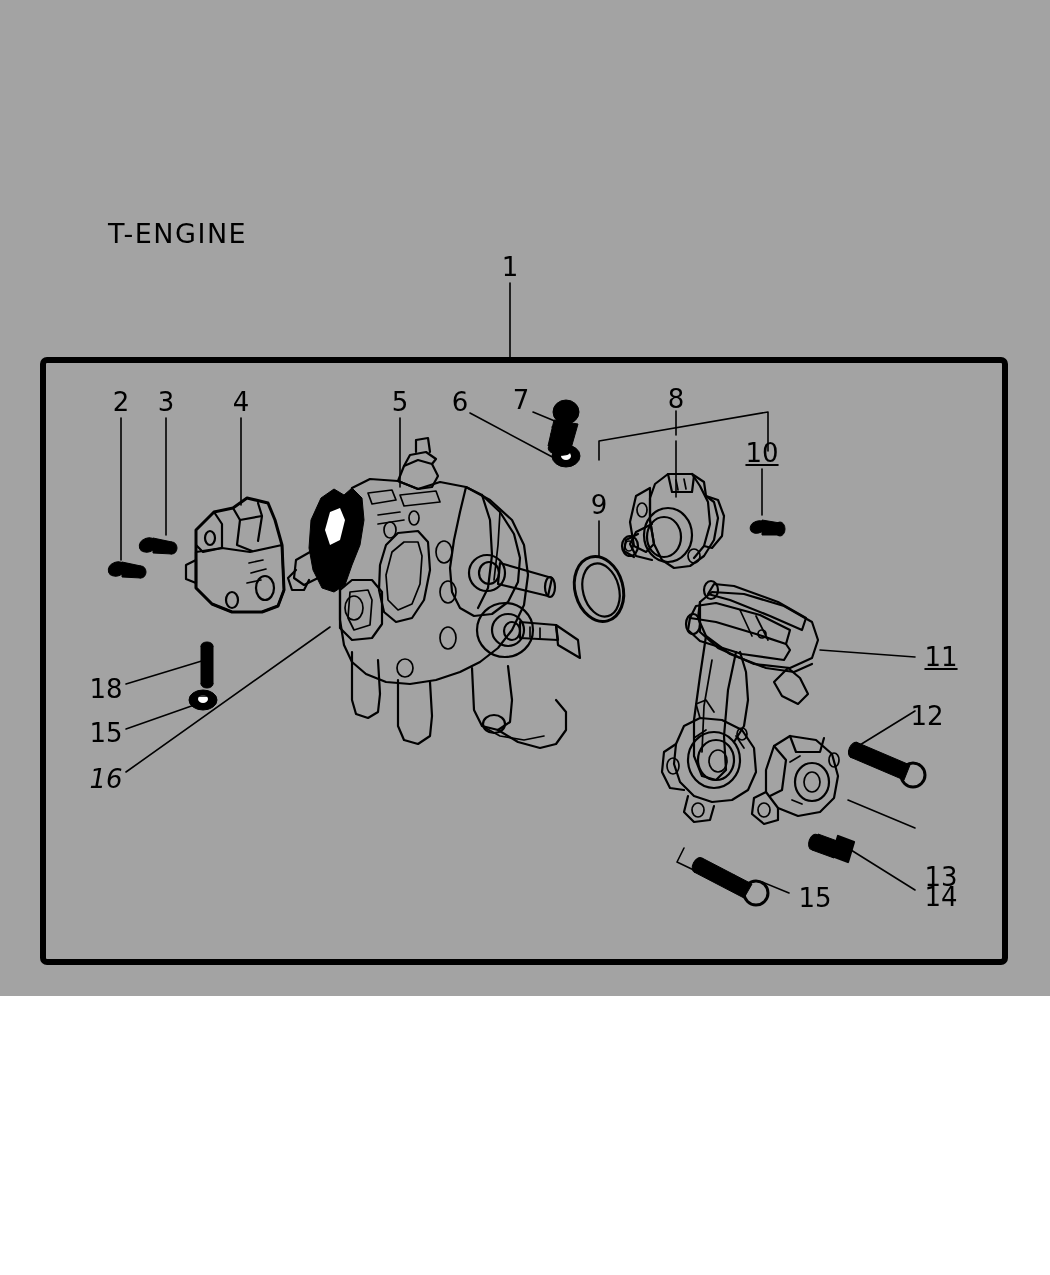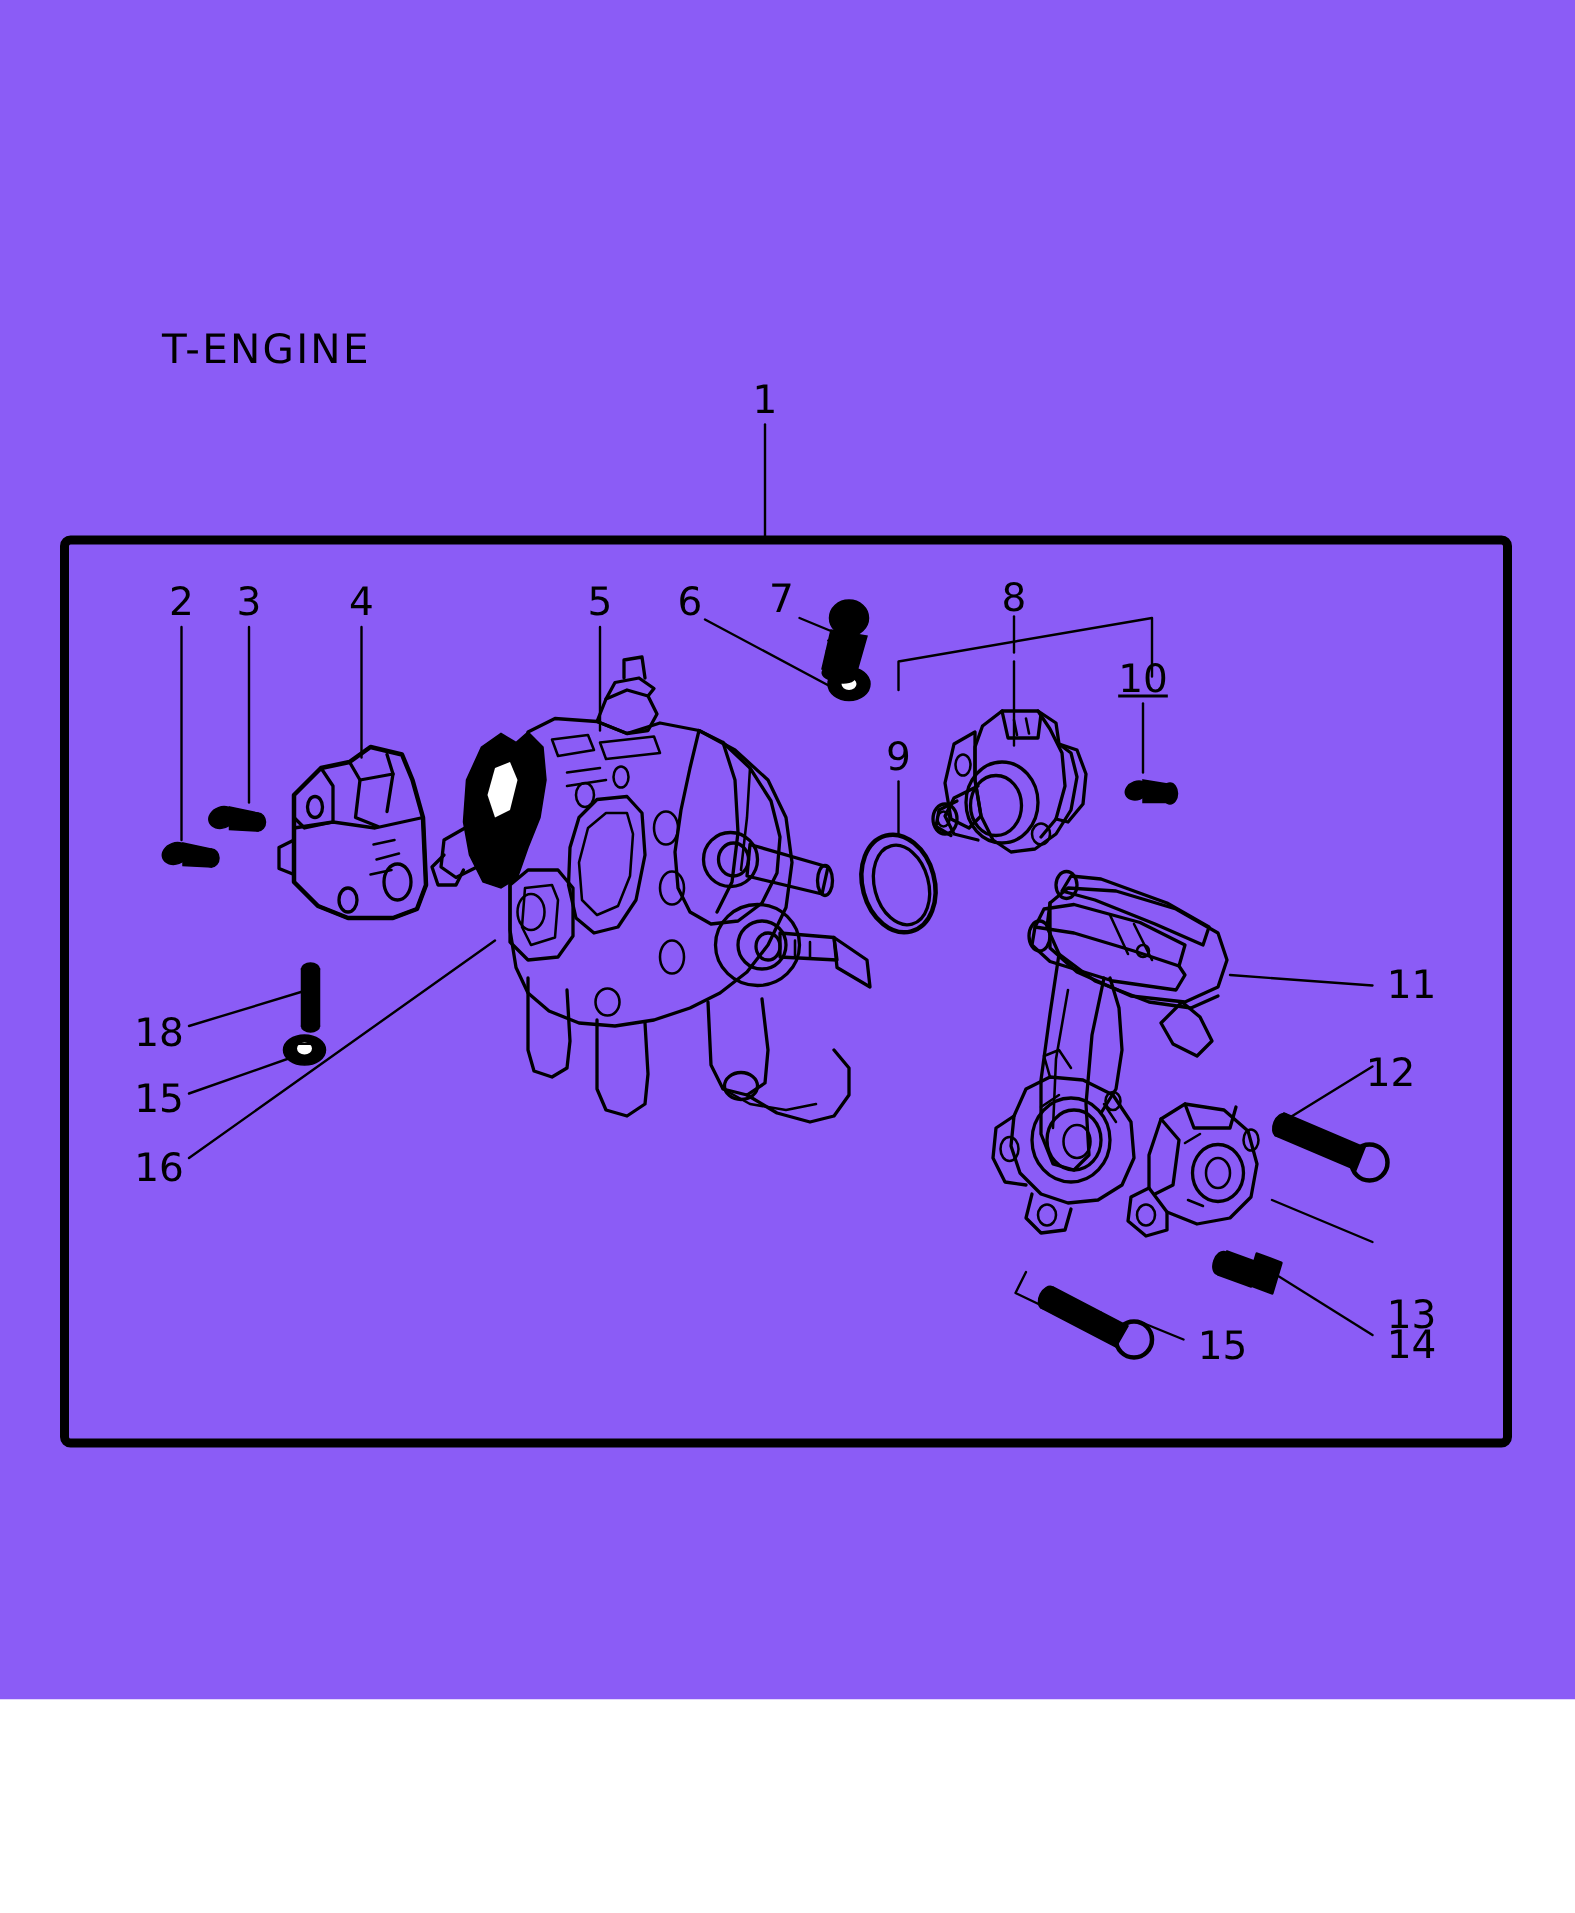--- a/index.html
+++ b/index.html
@@ -7,22 +7,22 @@
     margin: 0;
     padding: 0;
     background: #ffffff;
   }
   body {
     font-family: "Liberation Sans", sans-serif;
   }
   #page {
     position: relative;
     width: 1050px;
-    height: 1133px;
-    background: #8b5cf6;
+    height: 996px;
+    background: #a3a3a3;
     overflow: hidden;
   }
   #diagram-title {
     position: absolute;
     left: 108px;
     top: 218px;
     font-family: "DejaVu Sans", sans-serif;
     font-size: 27px;
     font-weight: 400;
     letter-spacing: 1.5px;
@@ -342,23 +342,23 @@
     <div class="callout" style="left:510px; top:267px;">1</div>
     <div class="callout" style="left:121px; top:402px;">2</div>
     <div class="callout" style="left:166px; top:402px;">3</div>
     <div class="callout" style="left:241px; top:402px;">4</div>
     <div class="callout" style="left:400px; top:402px;">5</div>
     <div class="callout" style="left:460px; top:402px;">6</div>
     <div class="callout" style="left:521px; top:400px;">7</div>
     <div class="callout" style="left:676px; top:399px;">8</div>
     <div class="callout" style="left:599px; top:505px;">9</div>
     <div class="callout" style="left:762px; top:453px;text-decoration:underline;">10</div>
-    <div class="callout" style="left:941px; top:657px;">11</div>
+    <div class="callout" style="left:941px; top:657px;text-decoration:underline;">11</div>
     <div class="callout" style="left:927px; top:716px;">12</div>
     <div class="callout" style="left:941px; top:833px;margin-top:44px;">13</div>
     <div class="callout" style="left:941px; top:897px;">14</div>
     <div class="callout" style="left:815px; top:898px;text-align:right;">15</div>
-    <div class="callout" style="left:106px; top:779px;">16</div>
+    <div class="callout" style="left:106px; top:779px;font-style:italic;">16</div>
     <div class="callout" style="left:106px; top:733px;">15</div>
     <div class="callout" style="left:106px; top:689px;">18</div>
   </div>
 
 </div>
 
 </body></html>

